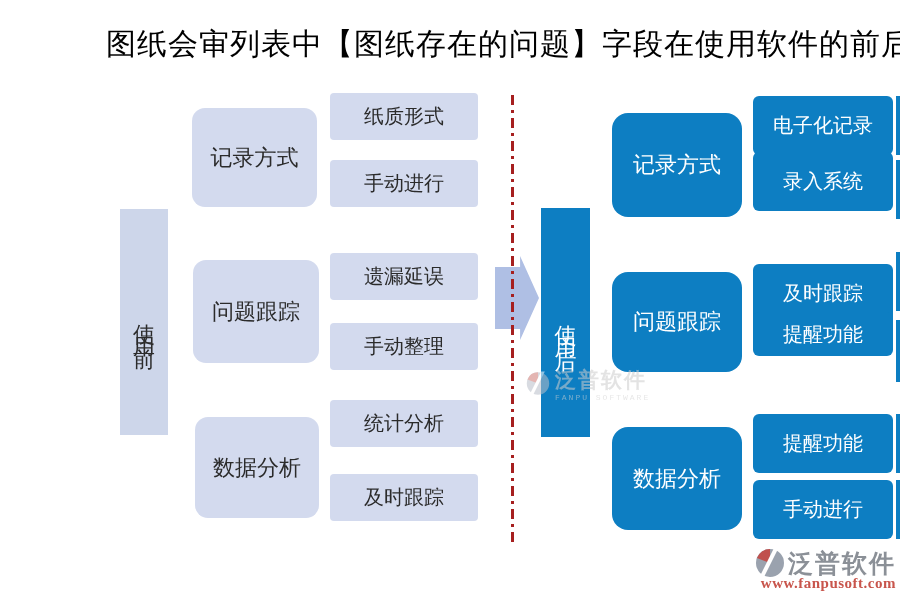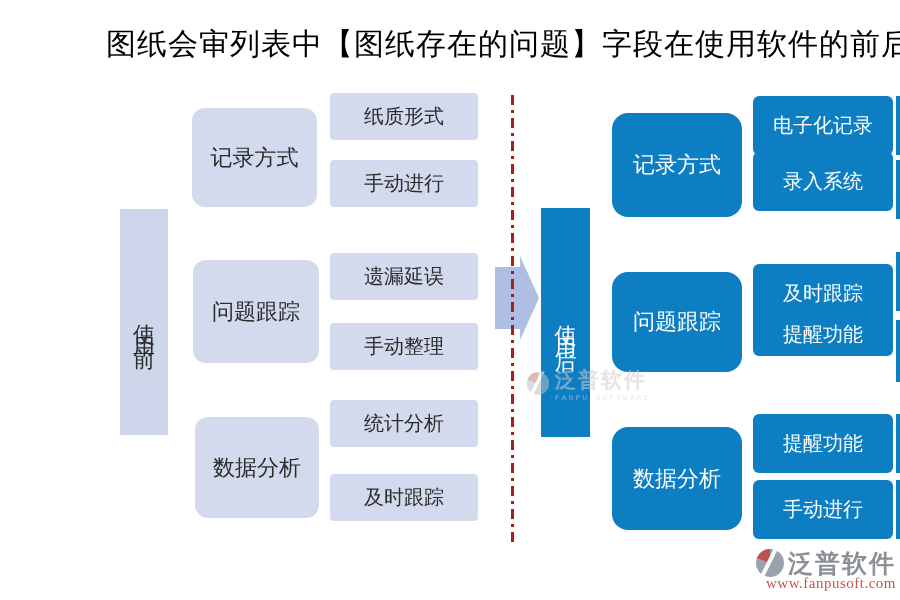--- a/index.html
+++ b/index.html
@@ -55,21 +55,21 @@
   .watermark{left:526px;top:370px;display:flex;gap:5px;align-items:flex-start;opacity:0.55;z-index:5;}
   .watermark svg{width:24px;height:27px;}
   .wm-text{display:flex;flex-direction:column;line-height:1;}
   .wm-brand{font-size:21px;color:#cdcdcd;letter-spacing:2px;font-weight:700;}
   .wm-sub{font-size:8px;color:#d4d4d4;letter-spacing:2px;margin-top:3px;font-family:Liberation Mono, monospace;}
   
   .brand{left:748px;top:548px;width:148px;display:flex;flex-direction:column;align-items:flex-end;z-index:5;}
   .brand-row{display:flex;align-items:center;gap:3px;}
   .brand-row svg{width:30px;height:30px;}
   .brand-name{font-size:25px;color:#8b9097;font-weight:700;letter-spacing:2px;line-height:1;}
-  .brand-site{font-size:15px;color:#c8554c;font-weight:400;line-height:1;margin-top:-2px;letter-spacing:0.5px;}
+  .brand-site{font-size:15px;color:#c8554c;font-weight:700;line-height:1;margin-top:-2px;letter-spacing:0.5px;}
 </style>
 </head>
 <body>
 
 <div class="abs title">图纸会审列表中【图纸存在的问题】字段在使用软件的前后对比</div>
 
 <div class="abs vbar before">使用前</div>
 
 <div class="abs box bcat g0">记录方式</div>
 <div class="abs box bitem i00">纸质形式</div>

